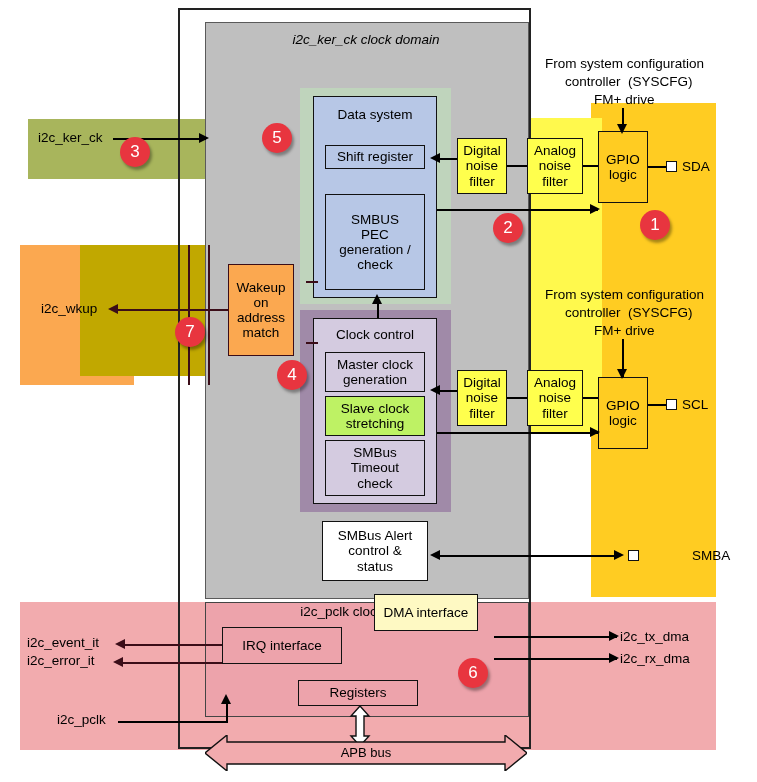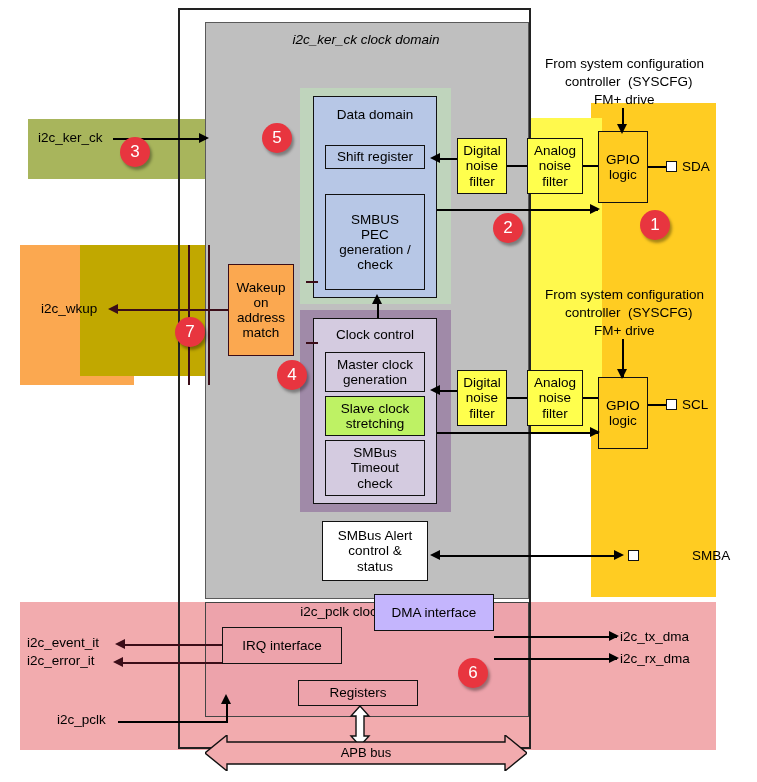--- a/index.html
+++ b/index.html
@@ -49,21 +49,21 @@
   #b-wakeup{left:228px;top:264px;width:66px;height:92px;background:#fba850;border-color:#3b0d18;}
 
   #b-dig-1{left:457px;top:138px;width:50px;height:56px;background:#ffff4d;}
   #b-dig-2{left:457px;top:370px;width:50px;height:56px;background:#ffff4d;}
   #b-ana-1{left:527px;top:138px;width:56px;height:56px;background:#ffff4d;}
   #b-ana-2{left:527px;top:370px;width:56px;height:56px;background:#ffff4d;}
   #b-gpio-1{left:598px;top:131px;width:50px;height:72px;background:#ffcc22;}
   #b-gpio-2{left:598px;top:377px;width:50px;height:72px;background:#ffcc22;}
 
   #b-irq{left:222px;top:627px;width:120px;height:37px;background:#eda3ab;}
-  #b-dma{left:374px;top:594px;width:120px;height:37px;background:#c4b5fd;}
+  #b-dma{left:374px;top:594px;width:104px;height:37px;background:#fef9c3;}
   #b-registers{left:298px;top:680px;width:120px;height:26px;background:#eda3ab;}
 
   
   .sig{font-size:13.5px;}
   .ttl{font-size:13.5px;text-align:center;}
 
   
   .pad{position:absolute;width:11px;height:11px;border:1.6px solid #111;background:#fff;box-sizing:border-box;}
 
   
@@ -103,21 +103,21 @@
   <div id="ker-domain"></div>
   <div id="ker-domain-title" class="ttl">i2c_ker_ck clock domain</div>
 
   <div id="pclk-domain"></div>
   <div id="pclk-domain-title" class="ttl">i2c_pclk clock domain</div>
 
   <div class="band" id="grp-data"></div>
   <div class="band" id="grp-clock"></div>
 
   <div class="blk box" id="b-data-control">
-    <span>Data domain</span>
+    <span>Data system</span>
   </div>
   <div class="blk box" id="b-shift-reg">
     <span>Shift register</span>
   </div>
   <div class="blk box" id="b-pec" style="white-space:pre-line">
     <span style="white-space:pre-line">SMBUS
 PEC
 generation /
 check</span>
   </div>

